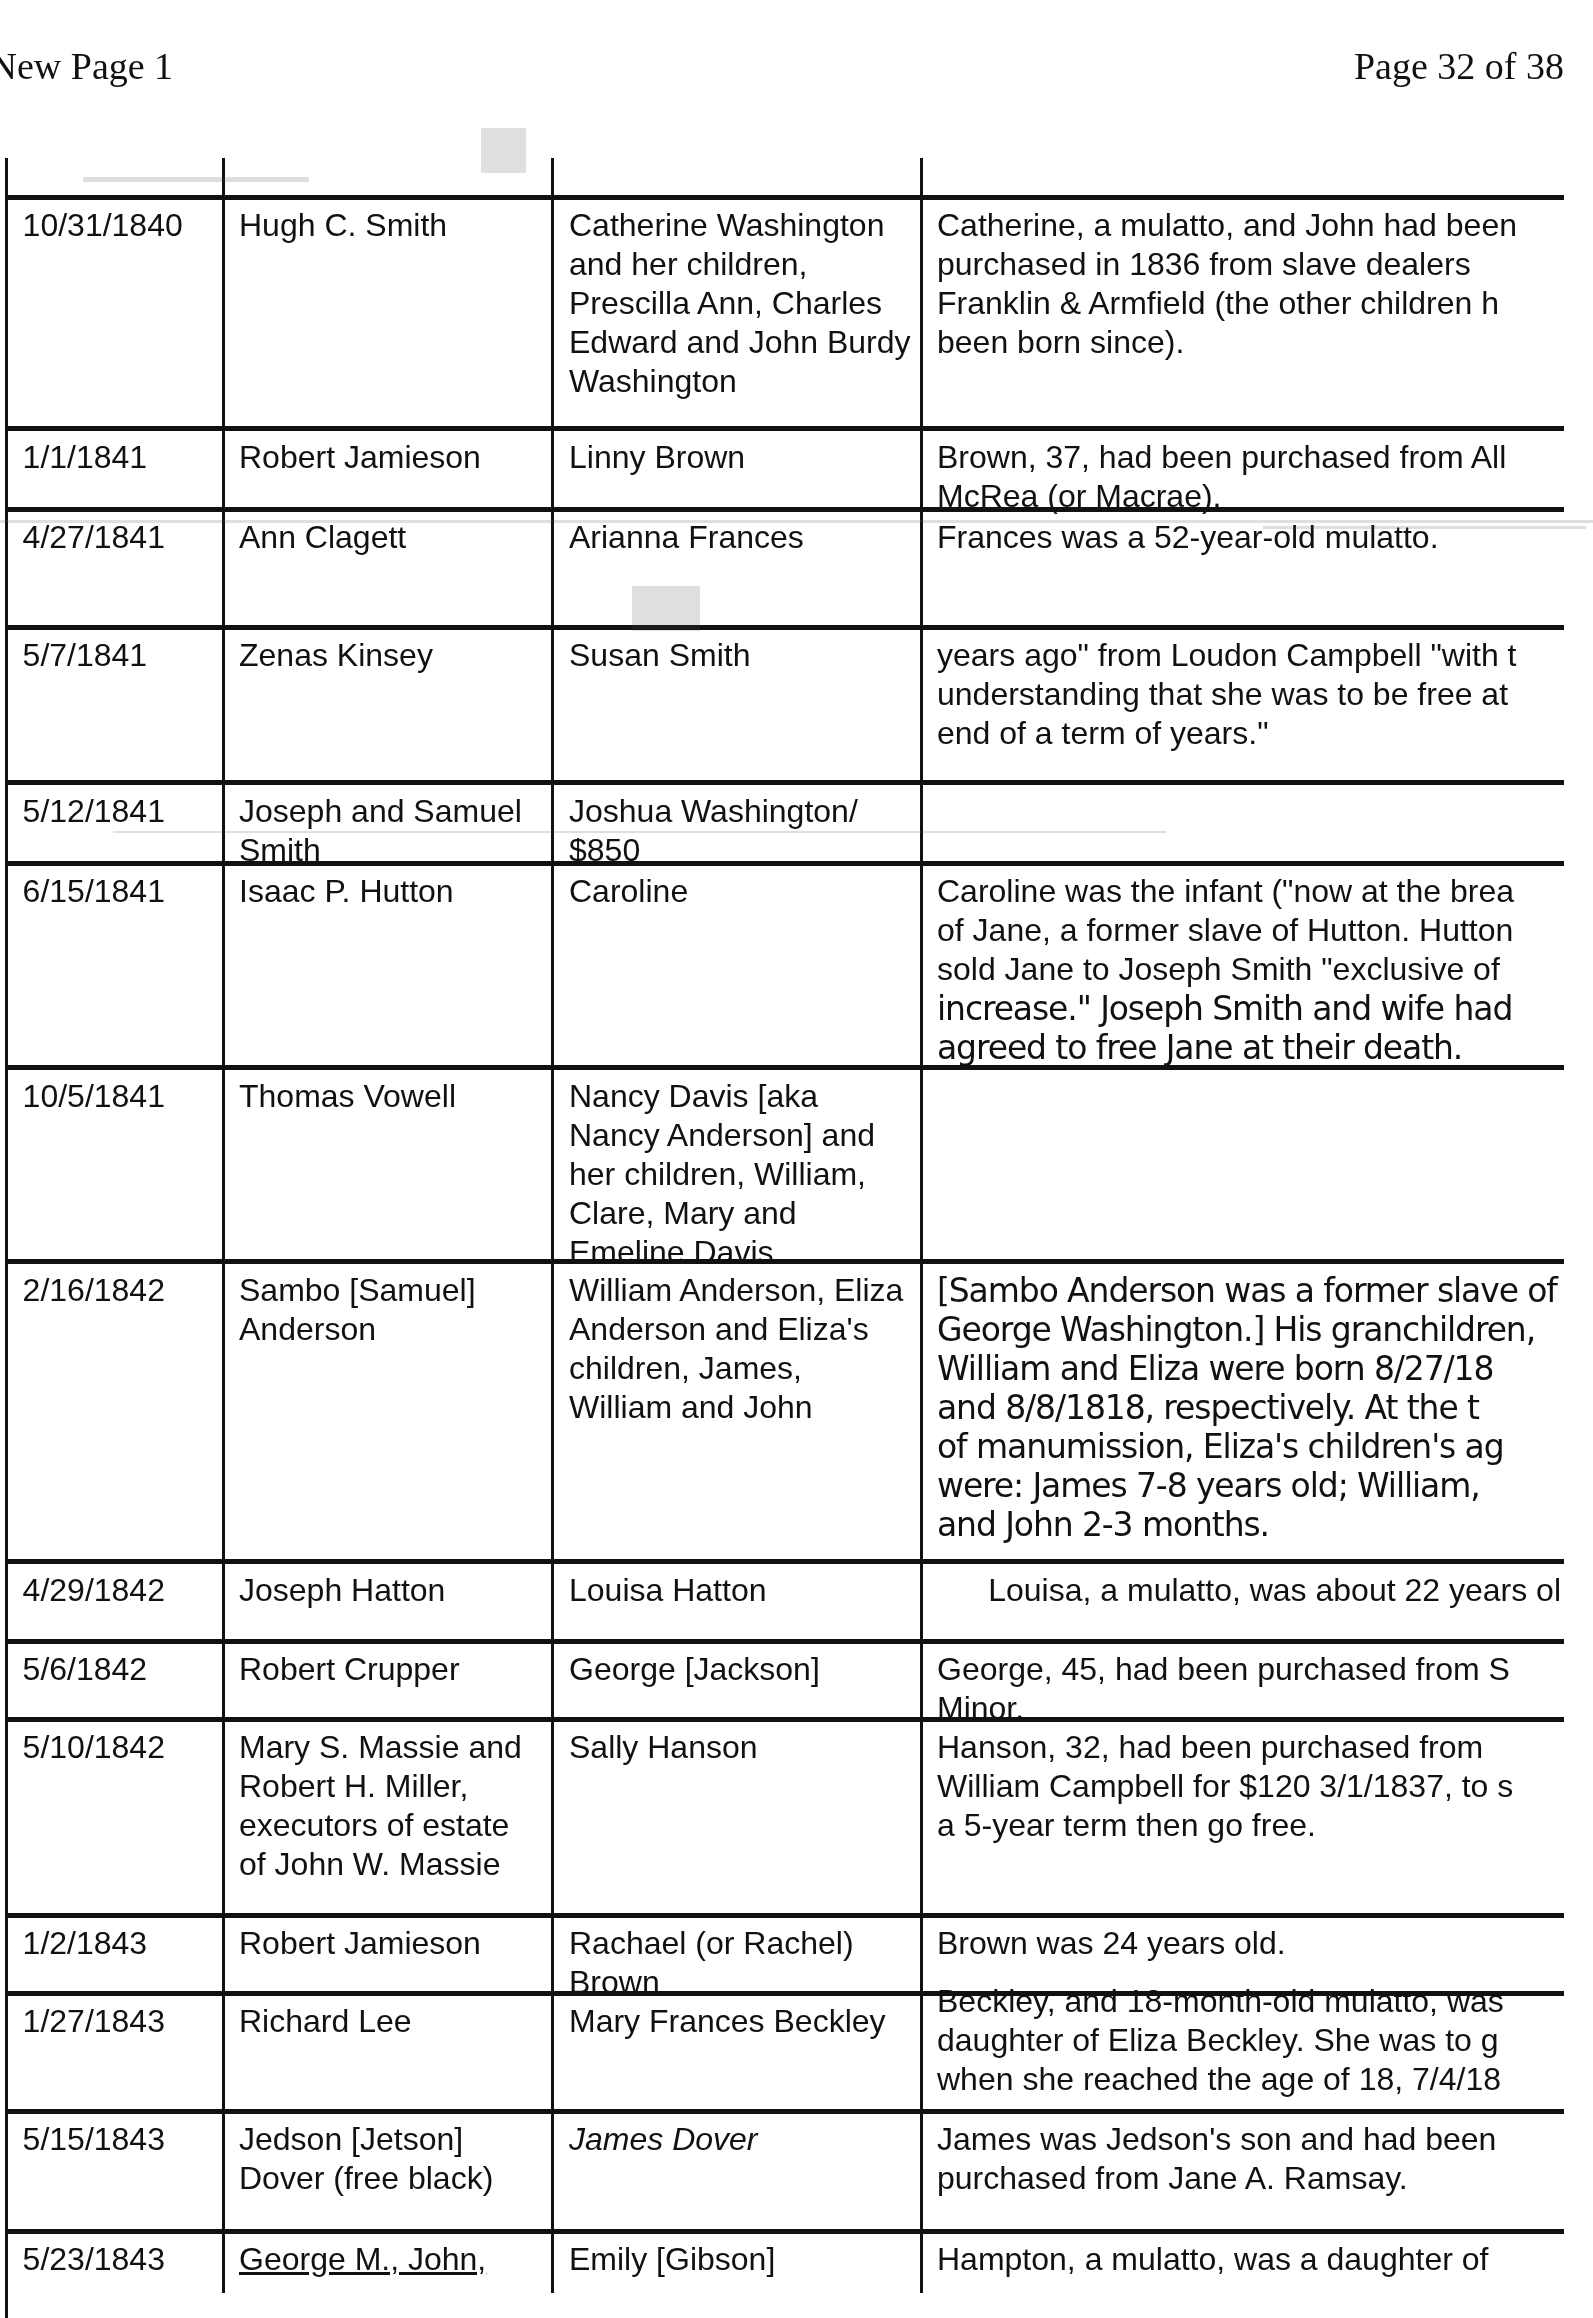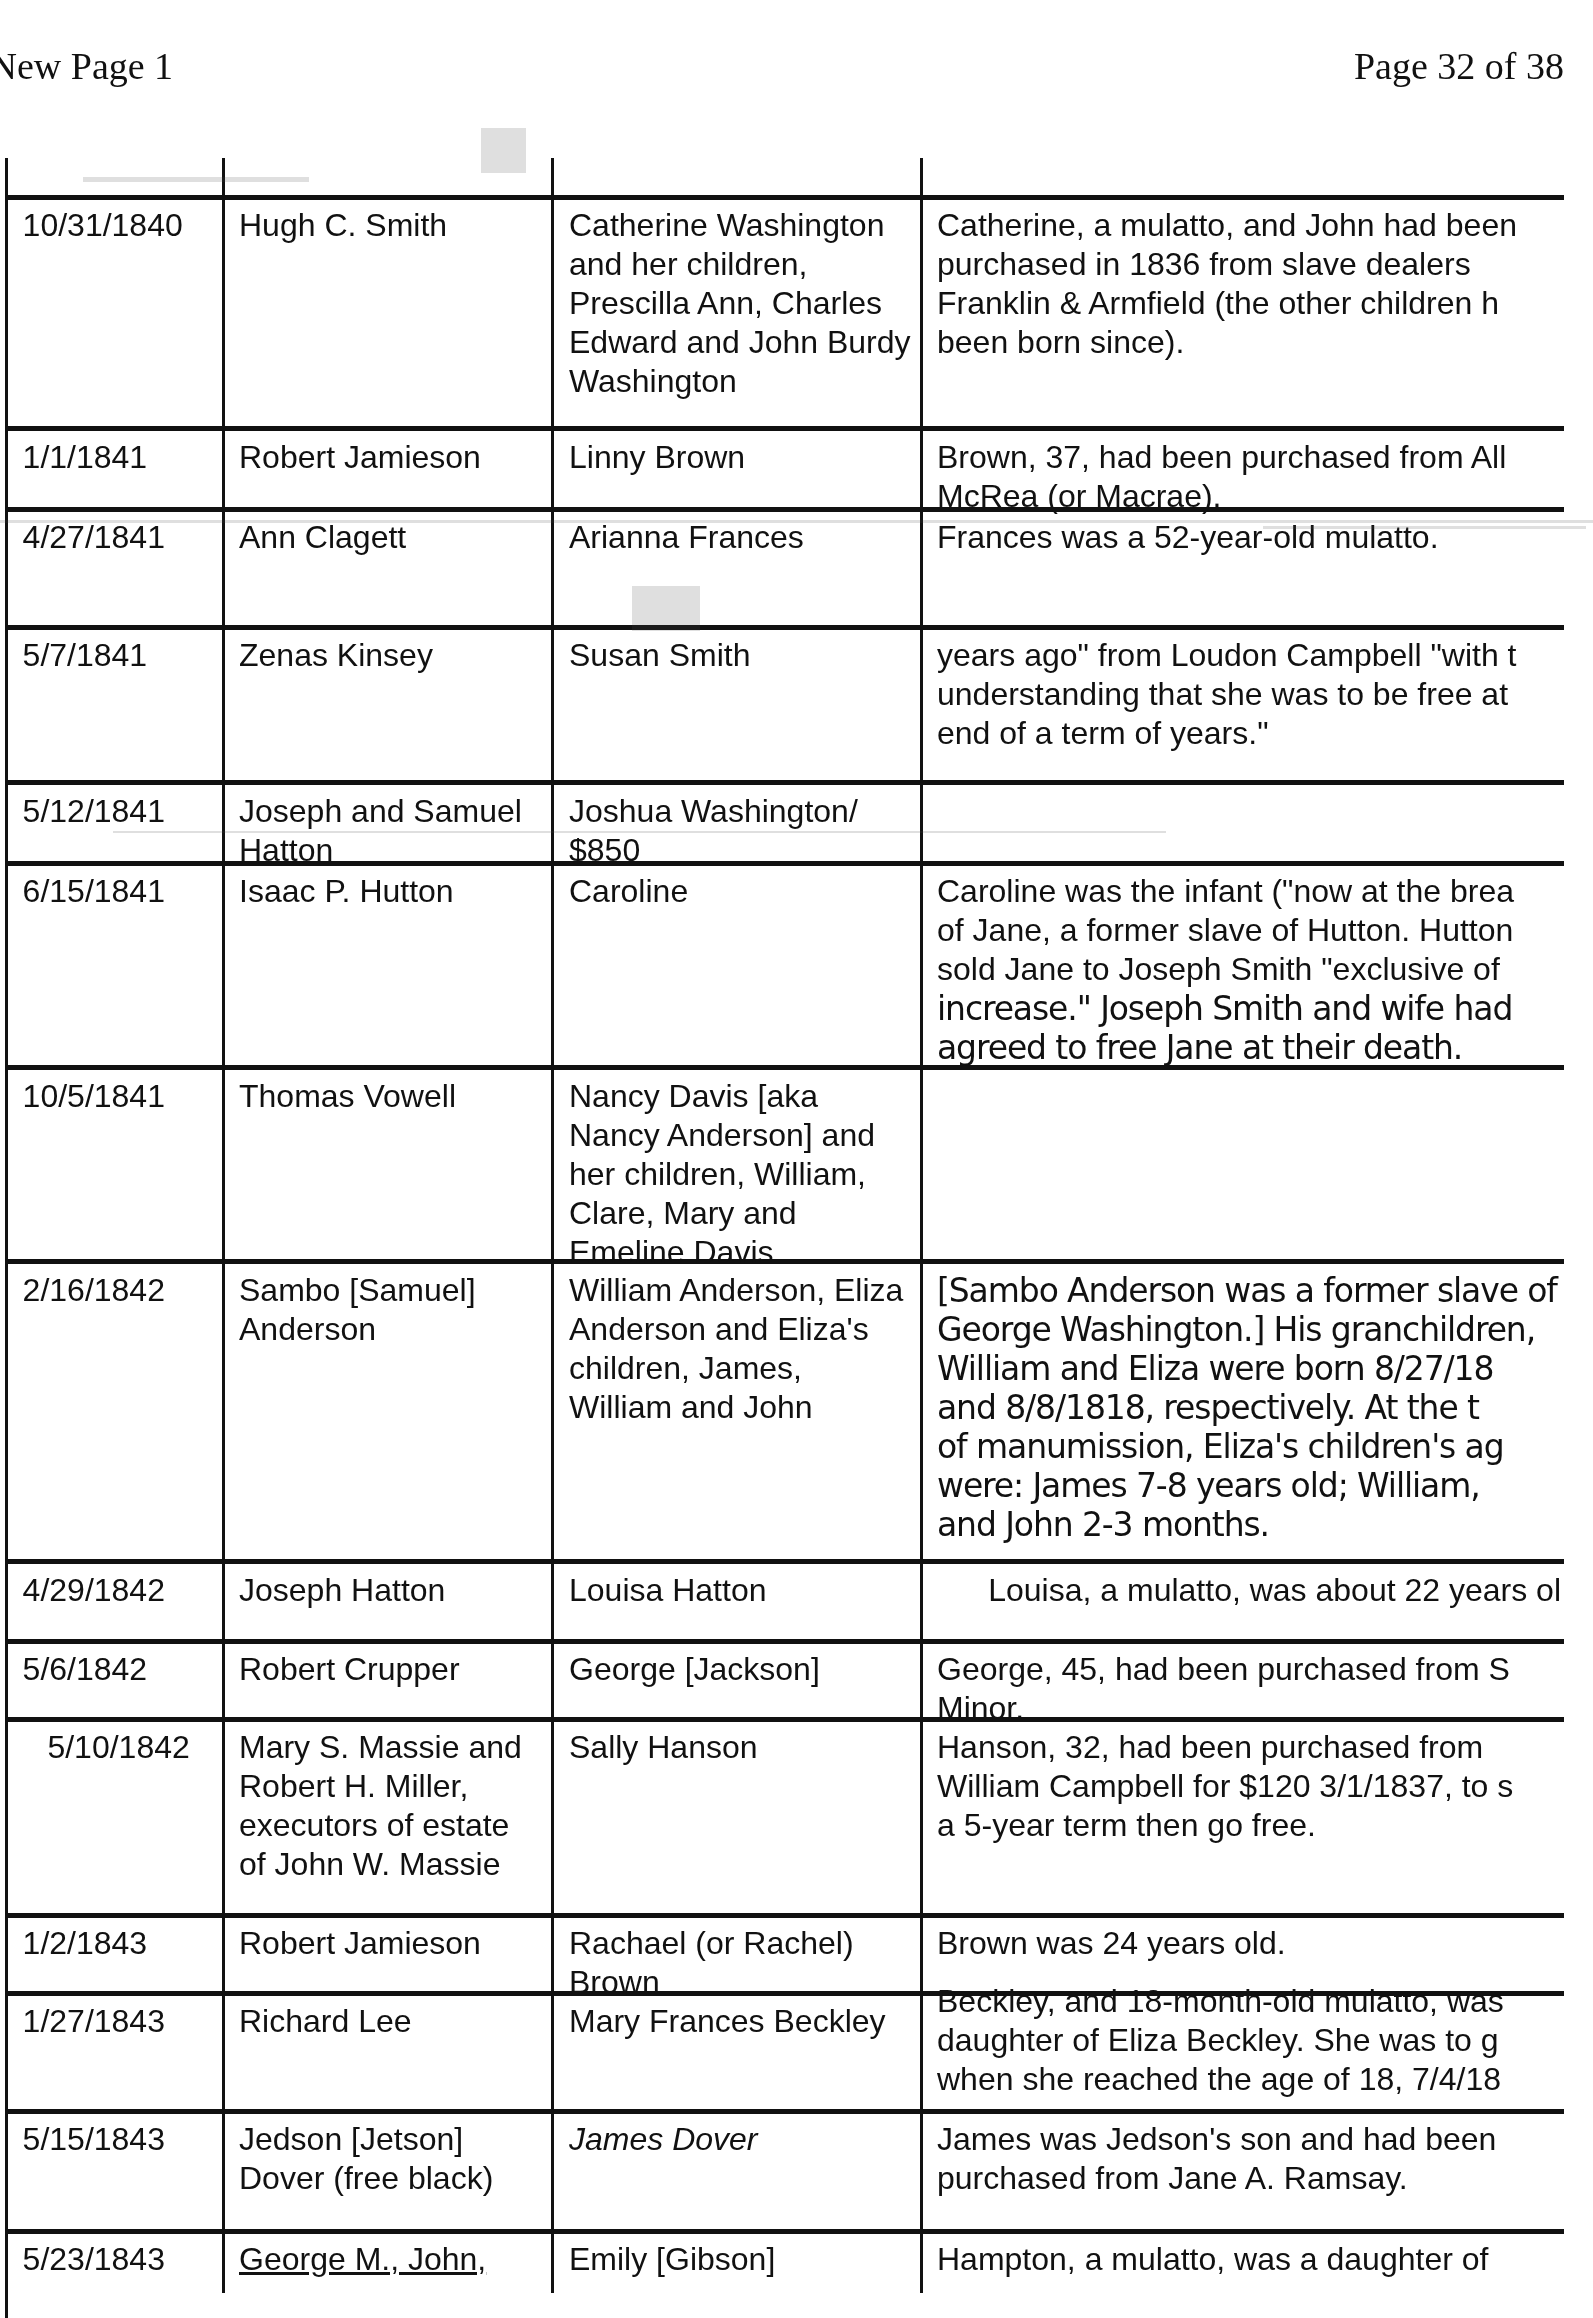--- a/index.html
+++ b/index.html
@@ -77,21 +77,21 @@
       <div class="cell c2" style="top: 636px;">Zenas Kinsey</div>
       <div class="cell c3" style="top: 636px;">Susan Smith</div>
       <div class="cell c4" style="top: 636px;">
         <div>years ago" from Loudon Campbell "with t</div>
         <div>understanding that she was to be free at</div>
         <div>end of a term of years."</div>
       </div>
     </div>
     <div>
       <div class="cell c1" style="top: 792px;">5/12/1841</div>
-      <div class="cell c2" style="top: 792px;">Joseph and Samuel Hatton</div>
+      <div class="cell c2" style="top: 792px;">Joseph and Samuel Smith</div>
       <div class="cell c3" style="top: 792px;">Joshua Washington/ $850</div>
       <div class="cell c4" style="top: 792px;"></div>
     </div>
     <div>
       <div class="cell c1" style="top: 872px;">6/15/1841</div>
       <div class="cell c2" style="top: 872px;">Isaac P. Hutton</div>
       <div class="cell c3" style="top: 872px;">Caroline</div>
       <div class="cell c4" style="top: 872px;">
         <div>Caroline was the infant ("now at the brea</div>
         <div>of Jane, a former slave of Hutton. Hutton</div>
@@ -131,21 +131,21 @@
     <div>
       <div class="cell c1" style="top: 1650px;">5/6/1842</div>
       <div class="cell c2" style="top: 1650px;">Robert Crupper</div>
       <div class="cell c3" style="top: 1650px;">George [Jackson]</div>
       <div class="cell c4" style="top: 1650px;">
         <div>George, 45, had been purchased from S</div>
         <div>Minor.</div>
       </div>
     </div>
     <div>
-      <div class="cell c1" style="top: 1728px; text-align: center;">5/10/1842</div>
+      <div class="cell c1" style="top: 1728px;">5/10/1842</div>
       <div class="cell c2" style="top: 1728px;">Mary S. Massie and Robert H. Miller, executors of estate of John W. Massie</div>
       <div class="cell c3" style="top: 1728px;">Sally Hanson</div>
       <div class="cell c4" style="top: 1728px;">
         <div>Hanson, 32, had been purchased from</div>
         <div>William Campbell for $120 3/1/1837, to s</div>
         <div>a 5-year term then go free.</div>
       </div>
     </div>
     <div>
       <div class="cell c1" style="top: 1924px;">1/2/1843</div>

